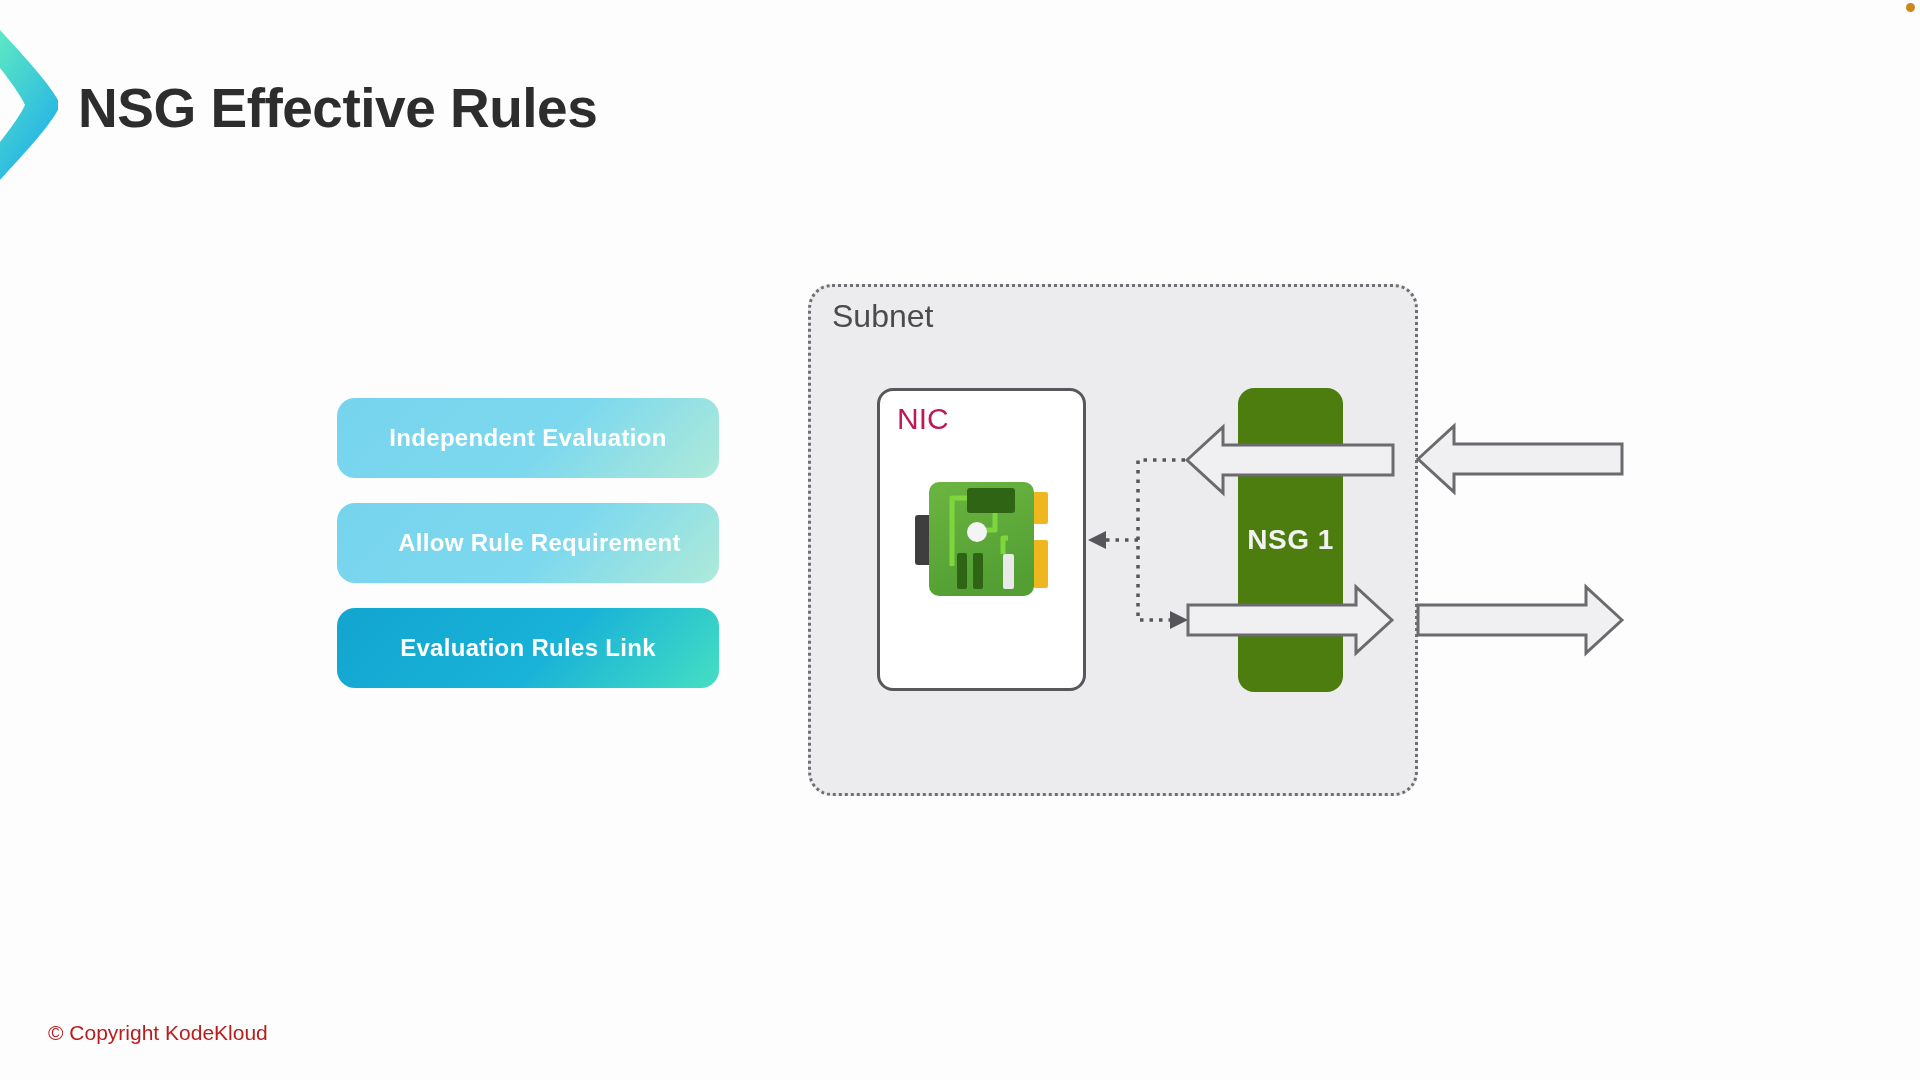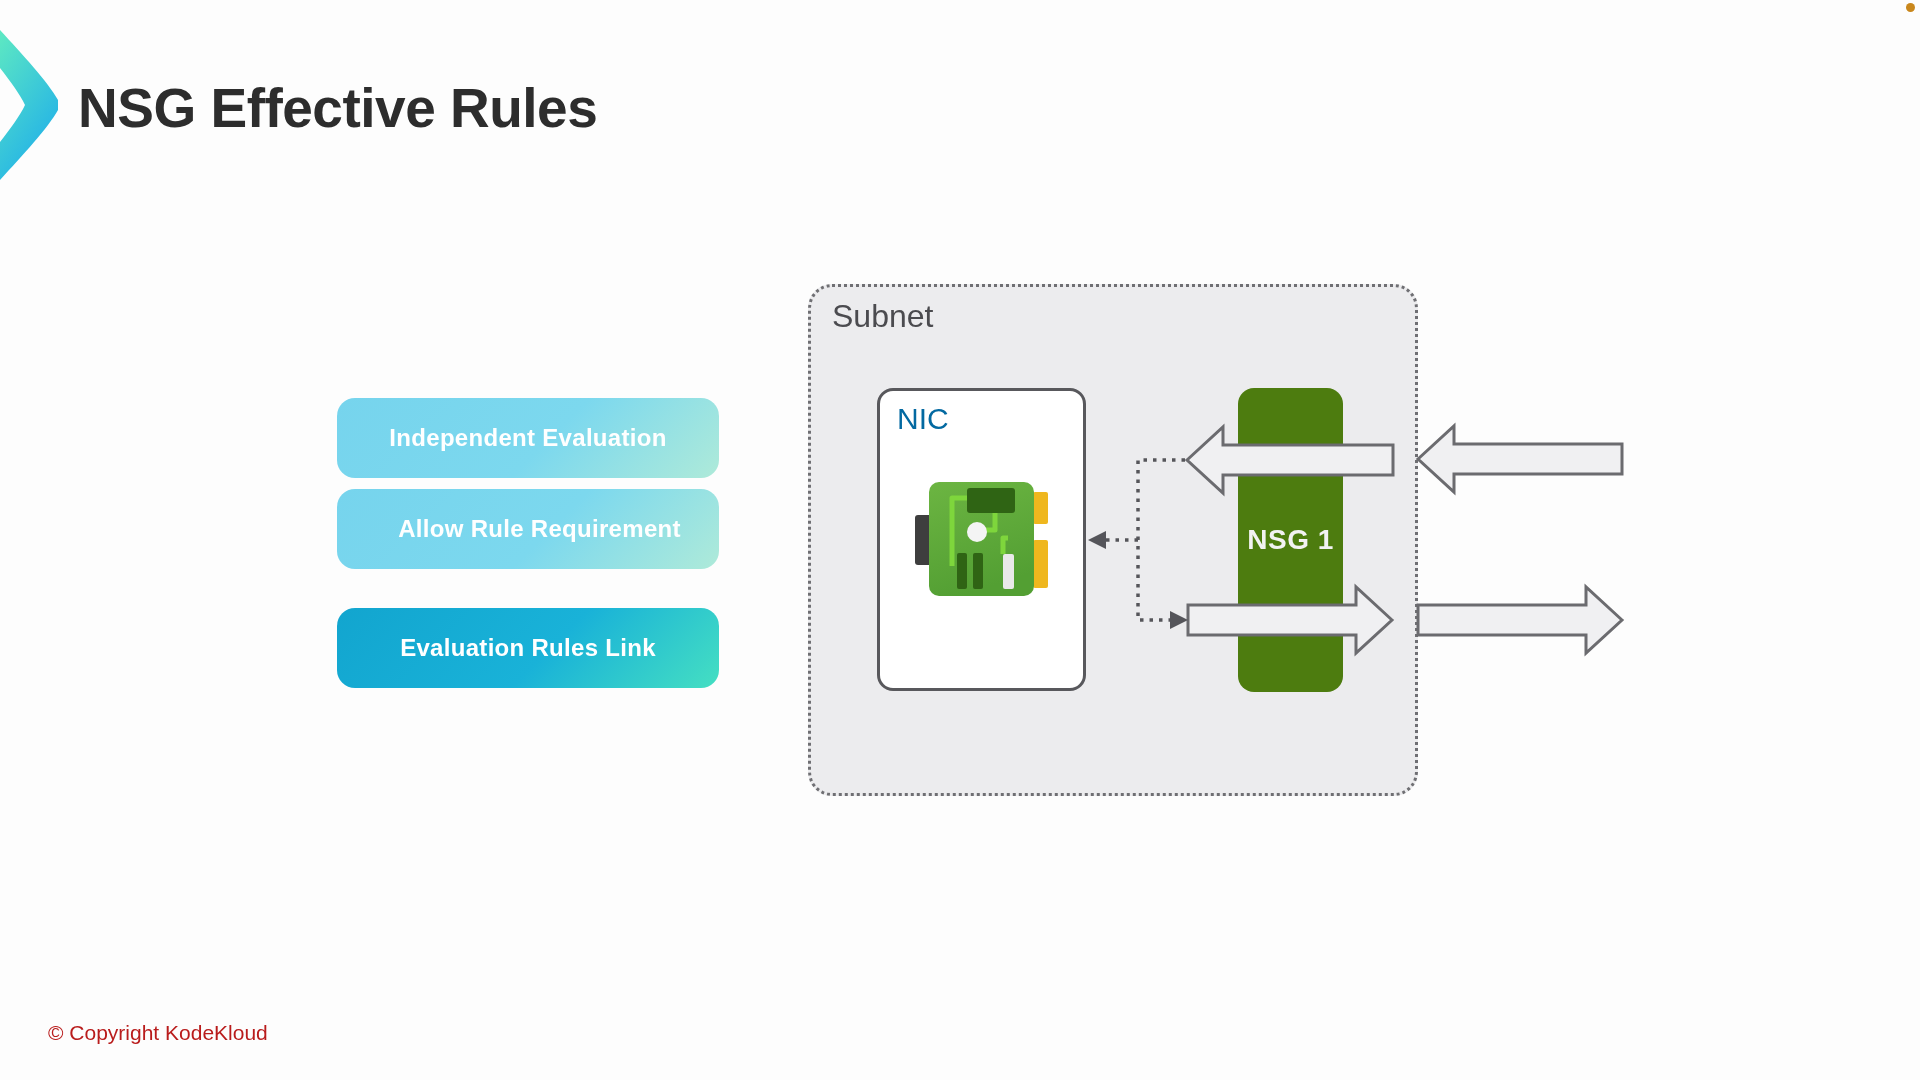--- a/index.html
+++ b/index.html
@@ -44,21 +44,21 @@
     cursor: pointer;
     font-family: "Liberation Sans", sans-serif;
   }
   .pill.light {
     background: linear-gradient(135deg, #76d4ed 0%, #7cd8ee 55%, #aeead9 100%);
   }
   .pill.dark {
     background: linear-gradient(135deg, #12a5cf 0%, #19b2d8 55%, #45dfc2 100%);
   }
   .pill1 { top: 398px; }
-  .pill2 { top: 489px; padding-left: 23px; }
+  .pill2 { top: 503px; padding-left: 23px; }
   .pill3 { top: 608px; }
 
   
   .subnet-box {
     left: 808px; top: 284px;
     width: 610px; height: 512px;
     background: #ececee;
     border: 3px dotted #6f6f73;
     border-radius: 24px;
   }
@@ -70,21 +70,21 @@
   .nic-box {
     left: 877px; top: 388px;
     width: 209px; height: 303px;
     background: #ffffff;
     border: 3px solid #58585c;
     border-radius: 16px;
   }
   .nic-label {
     left: 897px; top: 402px;
     font-size: 30px;
-    color: #0369a1;
+    color: #be185d;
   }
   .nic-icon { left: 915px; top: 478px; width: 133px; height: 122px; }
 
   .nsg-box {
     top: 388px;
     height: 304px;
     background: #4d7c0f;
     border-radius: 16px;
     display: flex;
     align-items: center;

